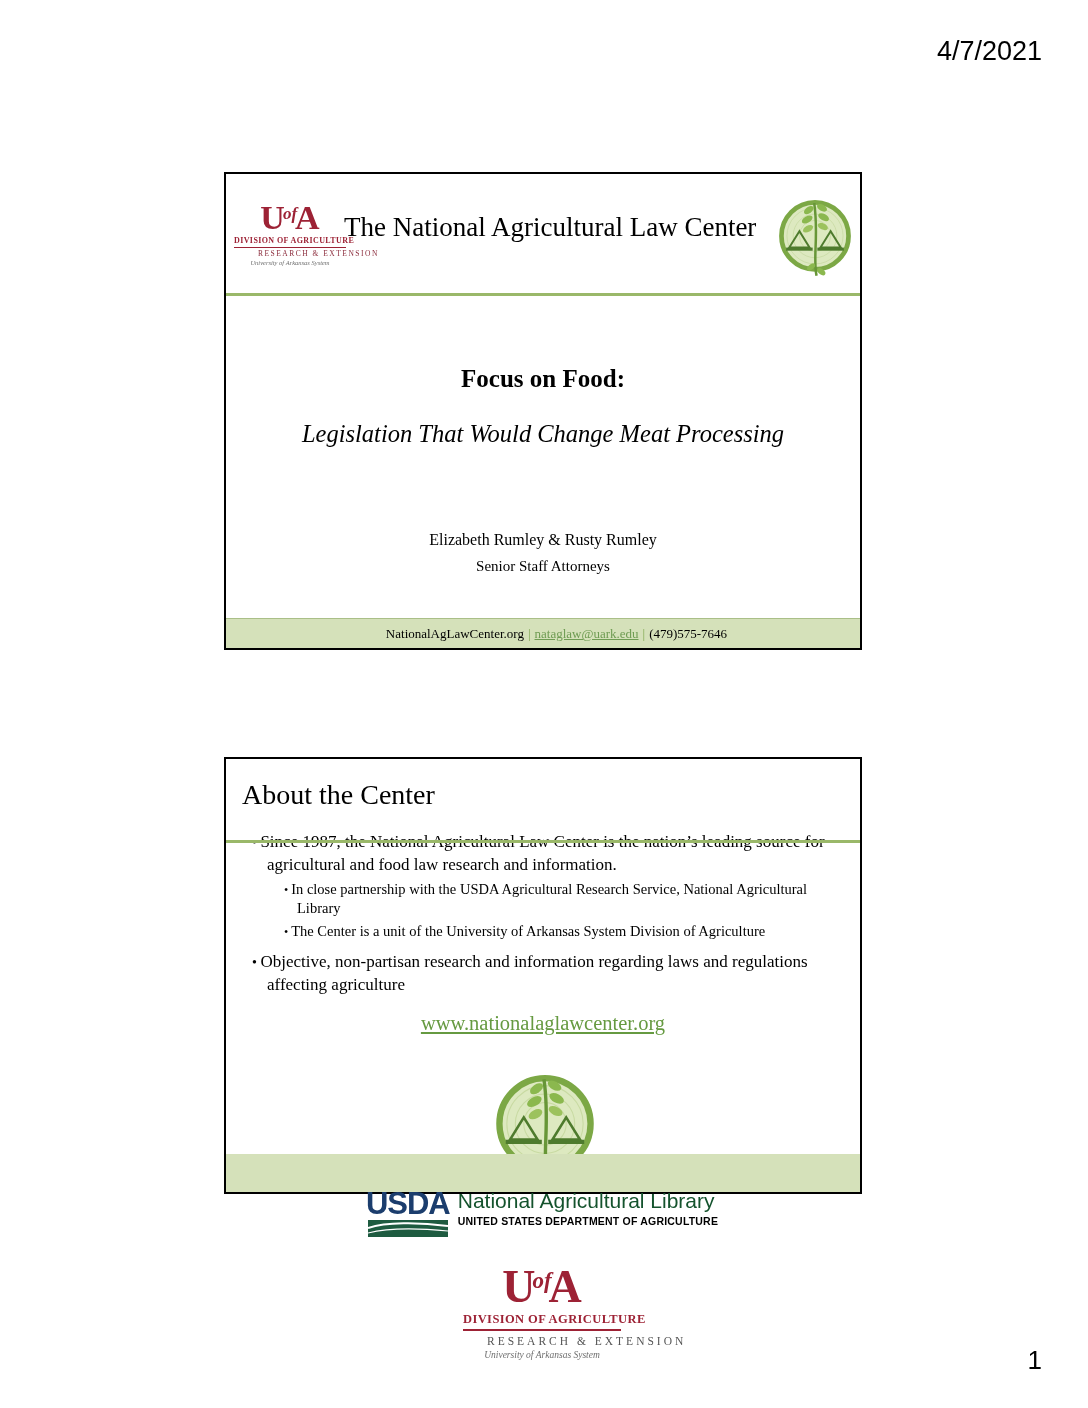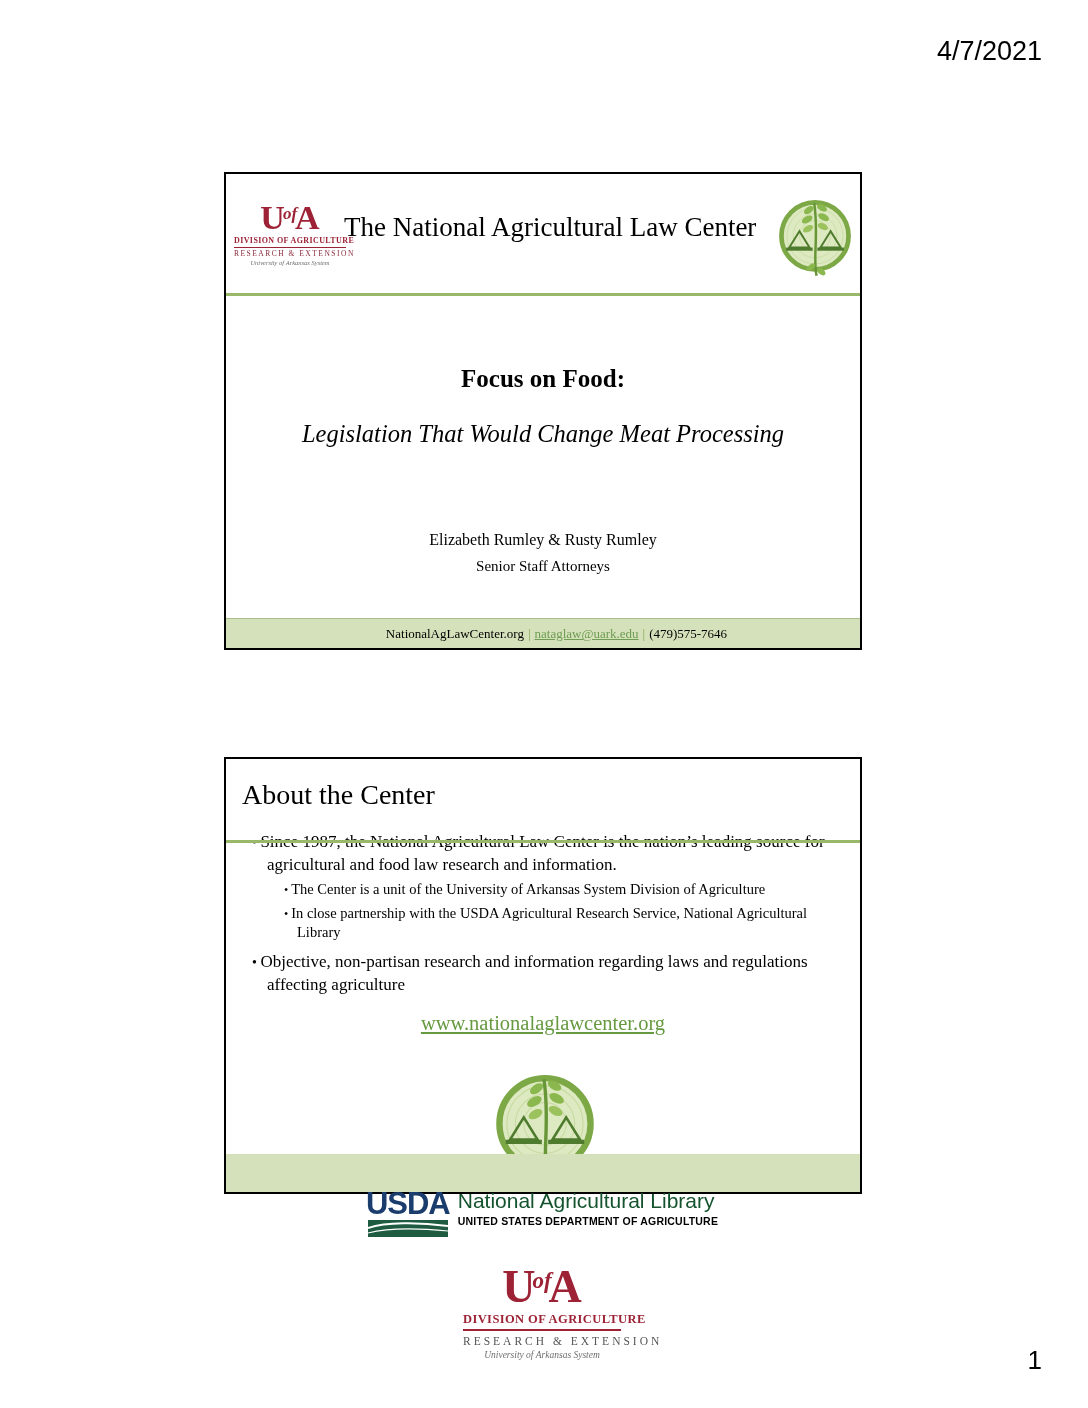--- a/index.html
+++ b/index.html
@@ -18,21 +18,21 @@
   
   .s1-header { position:relative; height:121px; }
   .s1-title { text-align:center; padding-top:38px; margin:0 118px; font-size:27px; color:#000; white-space:nowrap; }
   .s1-tagline { text-align:center; margin:8px 90px 0; font-size:13.5px; font-style:italic; color:#000; }
 
   
   .ua-logo { text-align:center; color:#9d2235; line-height:1.05; }
   .ua-mark { font-weight:bold; white-space:nowrap; }
   .ua-of { font-style:italic; font-weight:bold; }
   .ua-division { font-weight:bold; letter-spacing:.4px; white-space:nowrap; }
-  .ua-research { letter-spacing:2px; white-space:nowrap; }
+  .ua-research { letter-spacing:2px; white-space:nowrap;margin-left:24px; }
   .ua-university { font-style:italic; color:#6e6e6e; white-space:nowrap; }
 
   .ua-small { position:absolute; left:8px; top:26px; width:112px; }
   .ua-small .ua-u, .ua-small .ua-a { font-size:34px; }
   .ua-small .ua-of { font-size:17px; vertical-align:10px; margin:0 -2px; }
   .ua-small .ua-division { font-size:8px; border-bottom:1.5px solid #9d2235; padding-bottom:2px; margin-top:1px; }
   .ua-small .ua-research { font-size:7.5px; color:#8a2a3a; margin-top:2px; letter-spacing:1.5px; }
   .ua-small .ua-university { font-size:6.5px; margin-top:2px; }
 
   .ua-big { width:158px; }
@@ -139,22 +139,22 @@
   </div>
 </div>
 
 <div class="slide slide2">
 
   <div class="s2-title">About the Center</div>
   <div class="green-rule s2-rule"></div>
 
   <ul class="s2-bullets">
     <li class="li-l1">Since 1987, the National Agricultural Law Center is the nation’s leading source for agricultural and food law research and information.</li>
+    <li class="li-l2">In close partnership with the USDA Agricultural Research Service, National Agricultural Library</li>
     <li class="li-l2">The Center is a unit of the University of Arkansas System Division of Agriculture</li>
-    <li class="li-l2">In close partnership with the USDA Agricultural Research Service, National Agricultural Library</li>
     <li class="li-l1 li-gap">Objective, non-partisan research and information regarding laws and regulations affecting agriculture</li>
   </ul>
 
   <div class="s2-link-wrap">
     <a href="#" class="site-link">www.nationalaglawcenter.org</a>
   </div>
 
   <div class="s2-logos">
     <svg class="nalc-logo-big" viewBox="0 0 100 100">
         <use href="#nalc-scales"></use>

